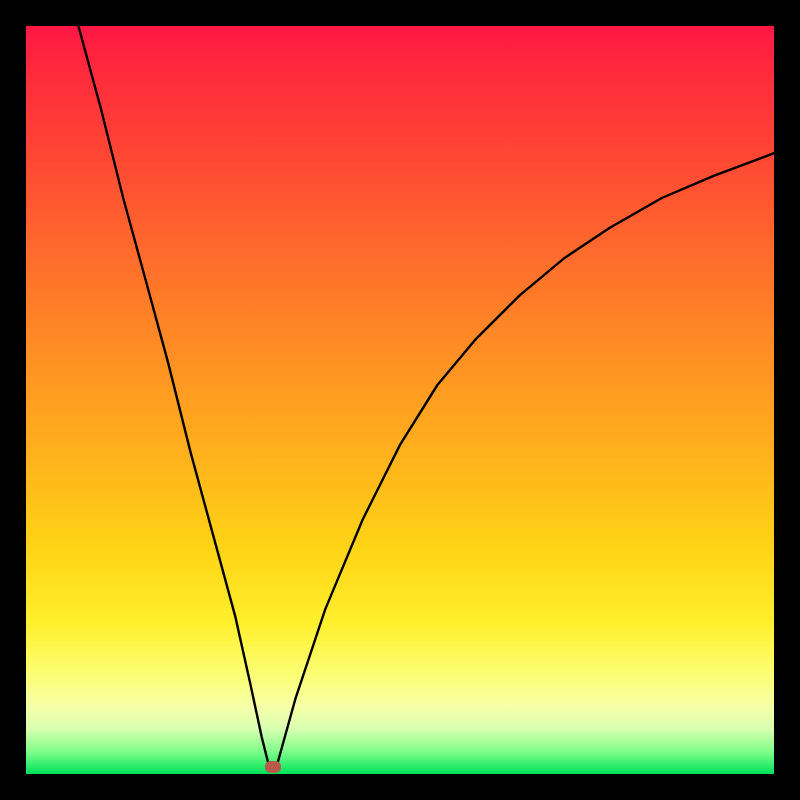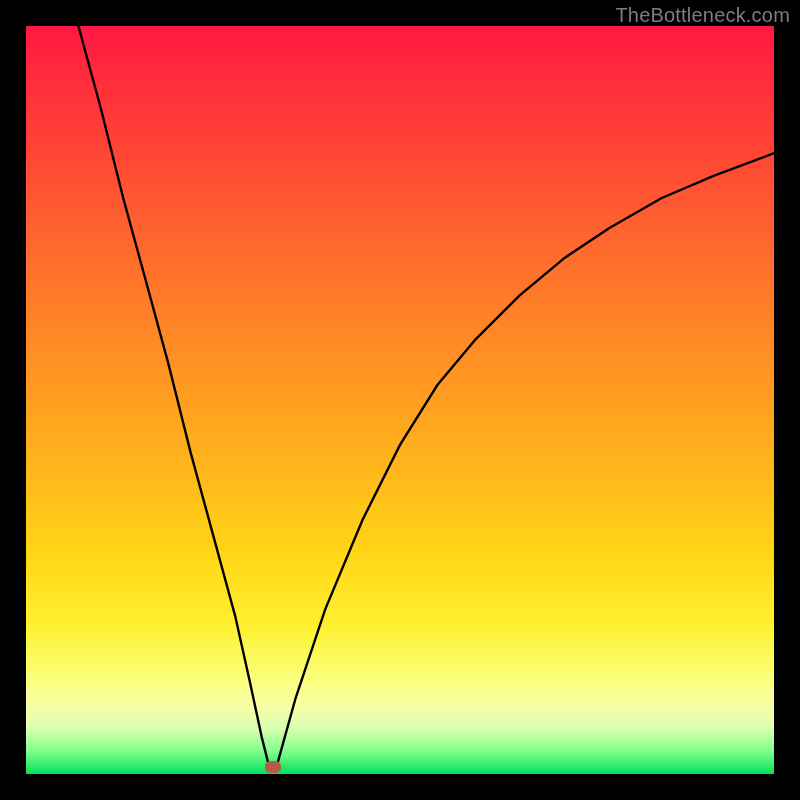--- a/index.html
+++ b/index.html
@@ -69,14 +69,13 @@
 </head>
 <body>
 
 <div class="frame">
   <div class="plot">
     <svg class="curve" viewBox="0 0 748 748" preserveAspectRatio="none">
       <path id="curve-path" fill="none" stroke="#000" stroke-width="2.4" stroke-linecap="round" stroke-linejoin="round" d="M52.4 0.0 L74.8 82.3 L97.2 172.0 L119.7 254.3 L142.1 336.6 L164.6 426.4 L187.0 508.6 L209.4 590.9 L224.4 658.2 L235.6 710.6 L243.1 740.5 L250.6 740.5 L269.3 673.2 L299.2 583.4 L336.6 493.7 L374.0 418.9 L411.4 359.0 L448.8 314.2 L493.7 269.3 L538.6 231.9 L583.4 202.0 L635.8 172.0 L688.2 149.6 L748.0 127.2"></path>
     </svg>
     <div id="marker" class="marker" style="left: 246.84px; top: 740.52px;"></div>
   </div>
-  <div class="watermark">TheBottleneck.com</div>
 </div>
 
 </body></html>

